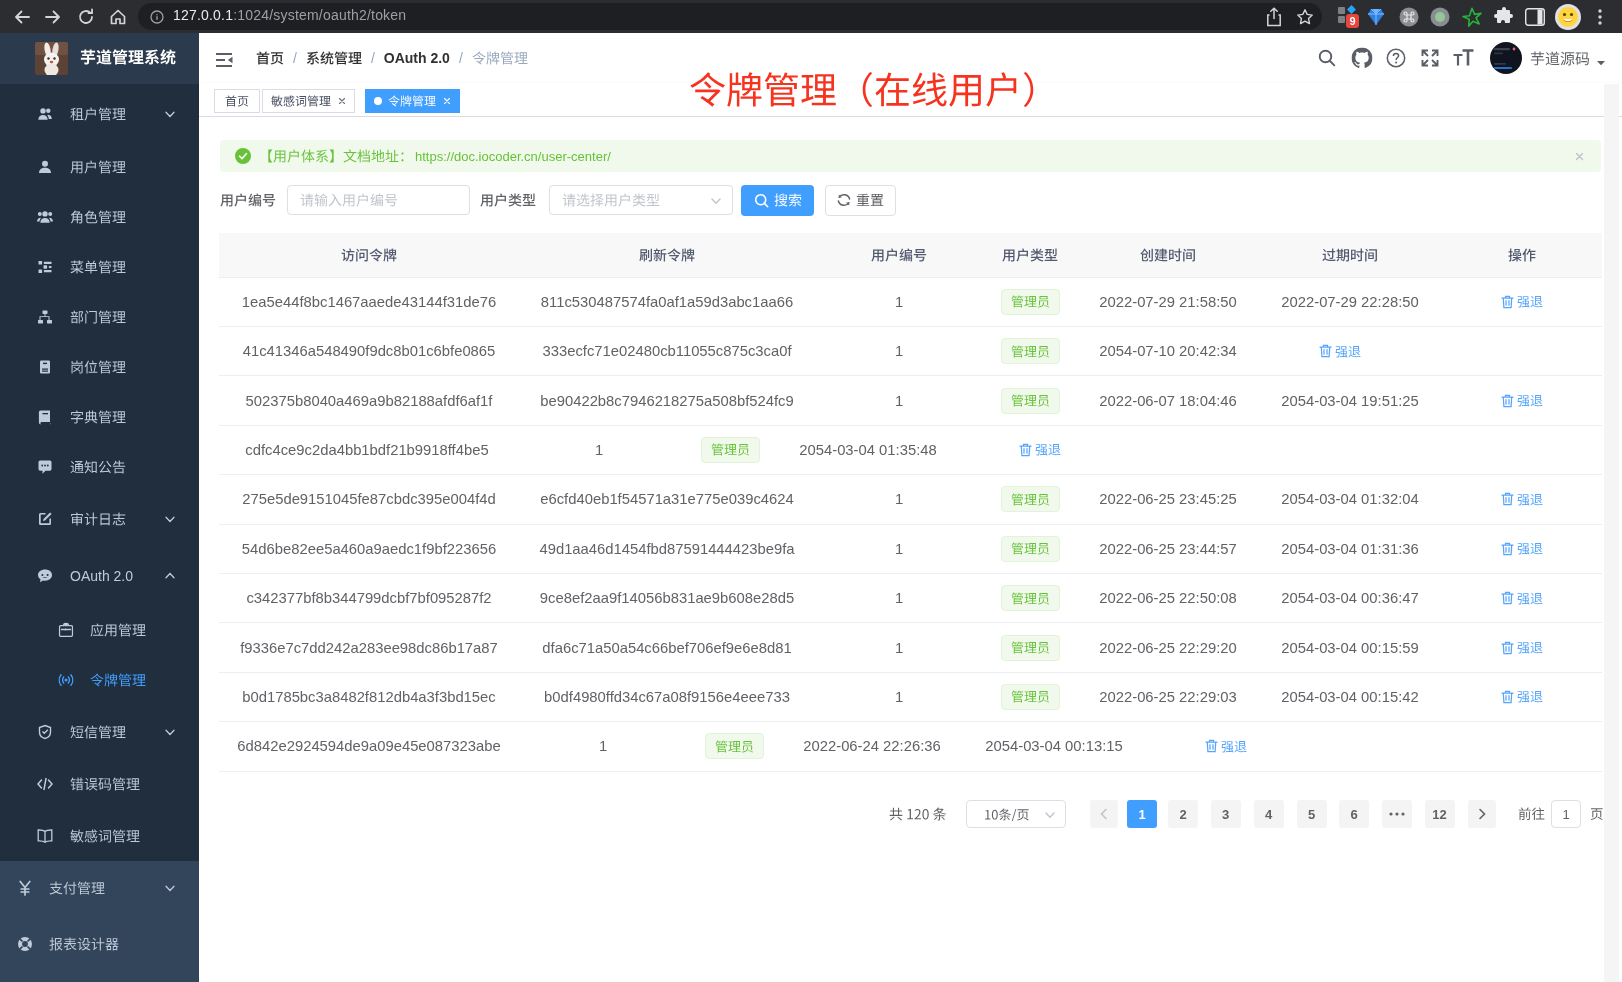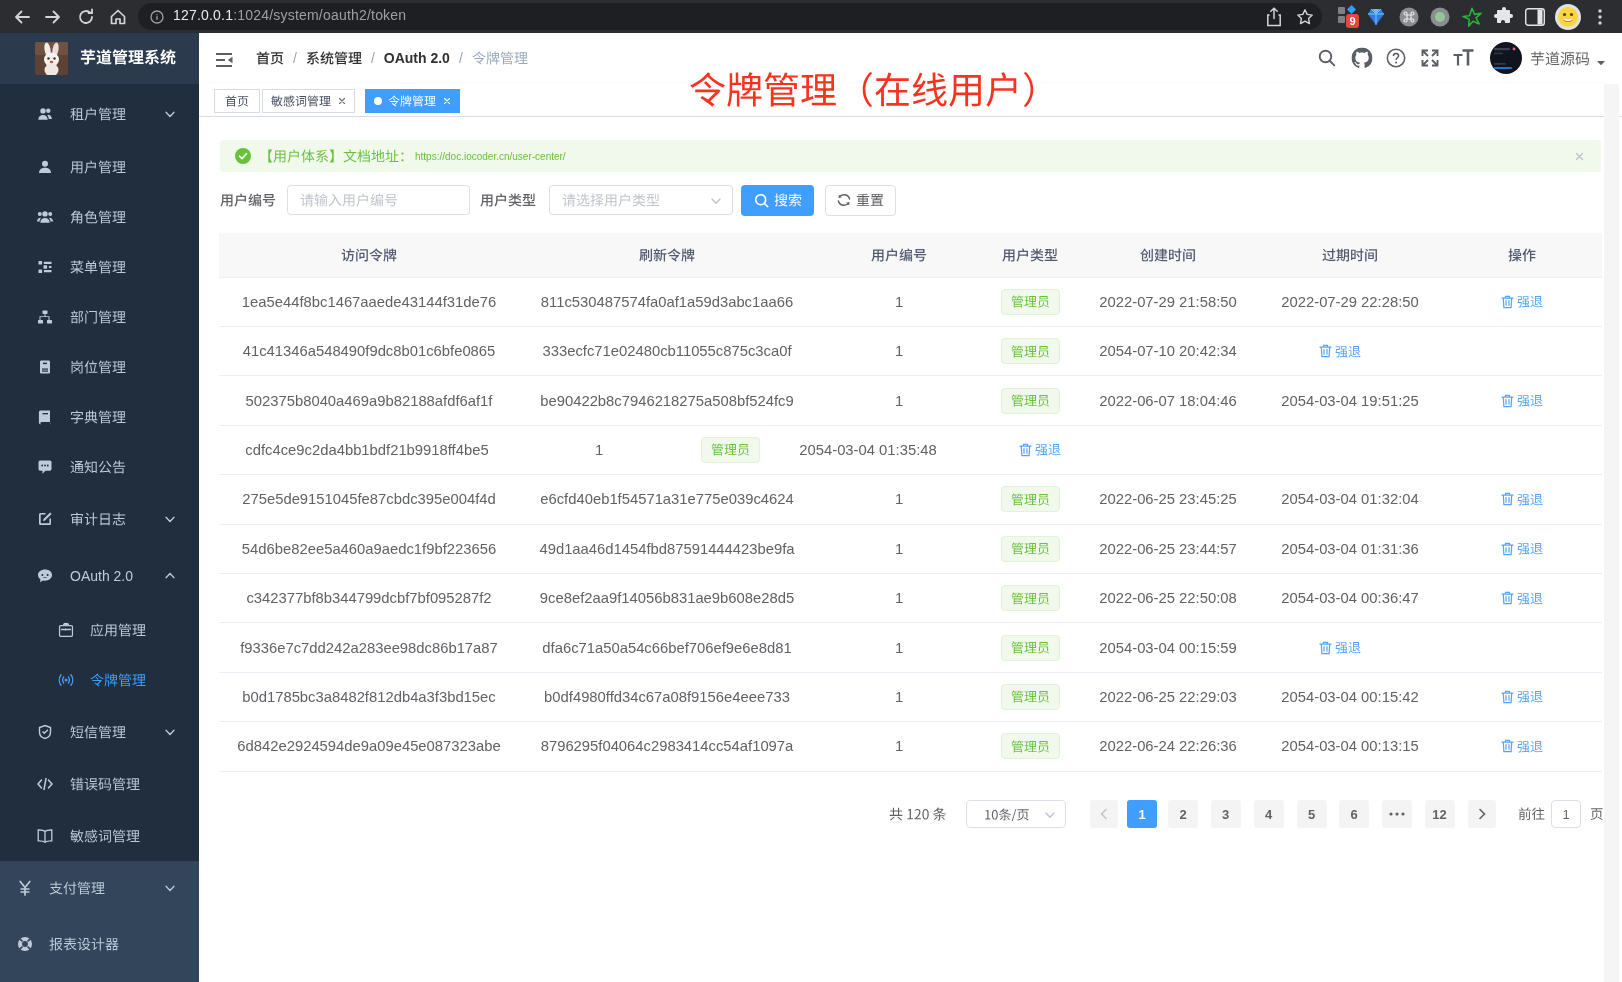--- a/index.html
+++ b/index.html
@@ -624,21 +624,21 @@
             <use href="#r21" x="2000"></use>
             <use href="#r9" x="3000"></use>
             <use href="#r35" x="4000"></use>
             <use href="#r5" x="5000"></use>
             <use href="#r27" x="6000"></use>
             <use href="#r2a" x="7000"></use>
             <use href="#r16" x="8000"></use>
             <use href="#r17" x="9000"></use>
             <use href="#r51" x="10000"></use>
           </svg></span>
-        <span style="font-size:10px;margin-left:2px">https://doc.iocoder.cn/user-center/</span>
+        <span style="font-size:13px;margin-left:2px">https://doc.iocoder.cn/user-center/</span>
         <span style="position:absolute;right:17px;top:11.5px;line-height:0"><svg width="9" height="9" viewBox="0 0 9 9">
             <path d="M1.5 1.5l6 6M7.5 1.5l-6 6" stroke="#bcc0c8" stroke-width="1.2" stroke-linecap="round"></path>
           </svg></span>
       </div>
       <div class="lab" style="left:21px">
         <svg class="z" width="56.0" height="14.0" viewBox="0 -880 4000 1000">
           <use href="#be"></use>
           <use href="#b7" x="1000"></use>
           <use href="#b13" x="2000"></use>
           <use href="#b4" x="3000"></use>
@@ -946,20 +946,21 @@
         <div class="td" style="width:168px">1</div>
         <div class="td" style="width:94px">
           <span class="tag">
             <svg class="z" width="39.0" height="13.0" viewBox="0 -880 3000 1000">
               <use href="#r33"></use>
               <use href="#r2d" x="1000"></use>
               <use href="#r13" x="2000"></use>
             </svg>
           </span>
         </div>
+        <div class="td" style="width:182px">2022-06-25 22:29:20</div>
         <div class="td" style="width:182px">2054-03-04 00:15:59</div>
         <div class="td" style="width:161px">
           <span class="link">
             <svg width="13" height="14" viewBox="0 0 13 14">
               <path d="M1 3.2h11M4.5 3V1.4h4V3M2.3 3.4l.6 9.2h7.2l.6-9.2M5 5.5v4.7M8 5.5v4.7" stroke="#54a4fc" stroke-width="1.2" fill="none" stroke-linecap="round"></path>
             </svg>
             <span style="line-height:0"><svg class="z" width="26.0" height="13.0" viewBox="0 -880 2000 1000">
                 <use href="#r1d"></use>
                 <use href="#r45" x="1000"></use>
               </svg></span>
@@ -988,21 +989,20 @@
             </svg>
             <span style="line-height:0"><svg class="z" width="26.0" height="13.0" viewBox="0 -880 2000 1000">
                 <use href="#r1d"></use>
                 <use href="#r45" x="1000"></use>
               </svg></span>
           </span>
         </div>
       </div>
       <div class="trow" style="top:605.2px">
         <div class="td" style="width:300px">6d842e2924594de9a09e45e087323abe</div>
-        <div class="td" style="width:296px">8796295f04064c2983414cc54af1097a</div>
         <div class="td" style="width:168px">1</div>
         <div class="td" style="width:94px">
           <span class="tag">
             <svg class="z" width="39.0" height="13.0" viewBox="0 -880 3000 1000">
               <use href="#r33"></use>
               <use href="#r2d" x="1000"></use>
               <use href="#r13" x="2000"></use>
             </svg>
           </span>
         </div>

